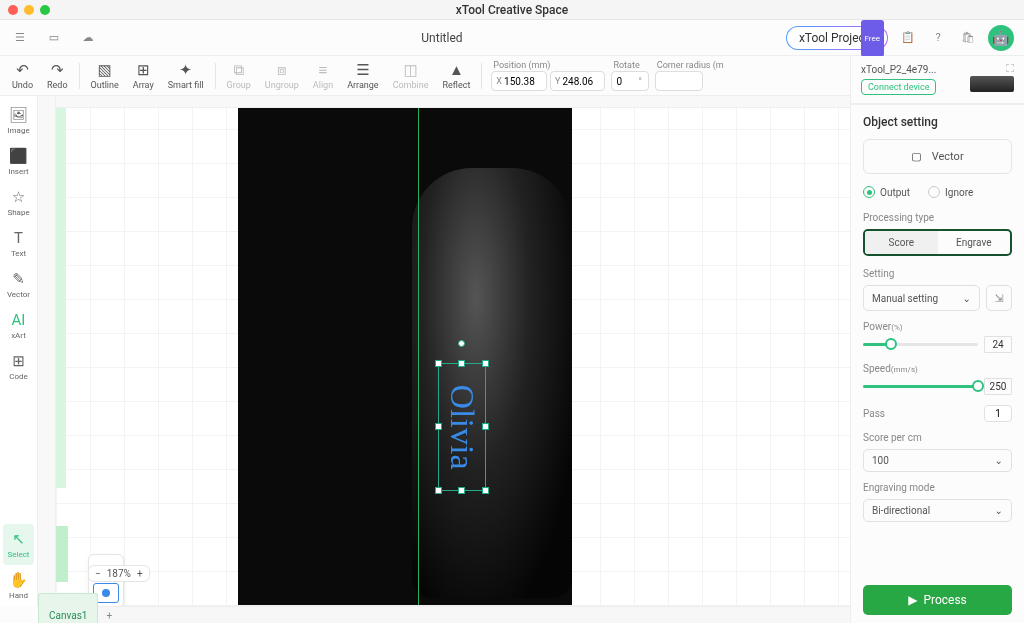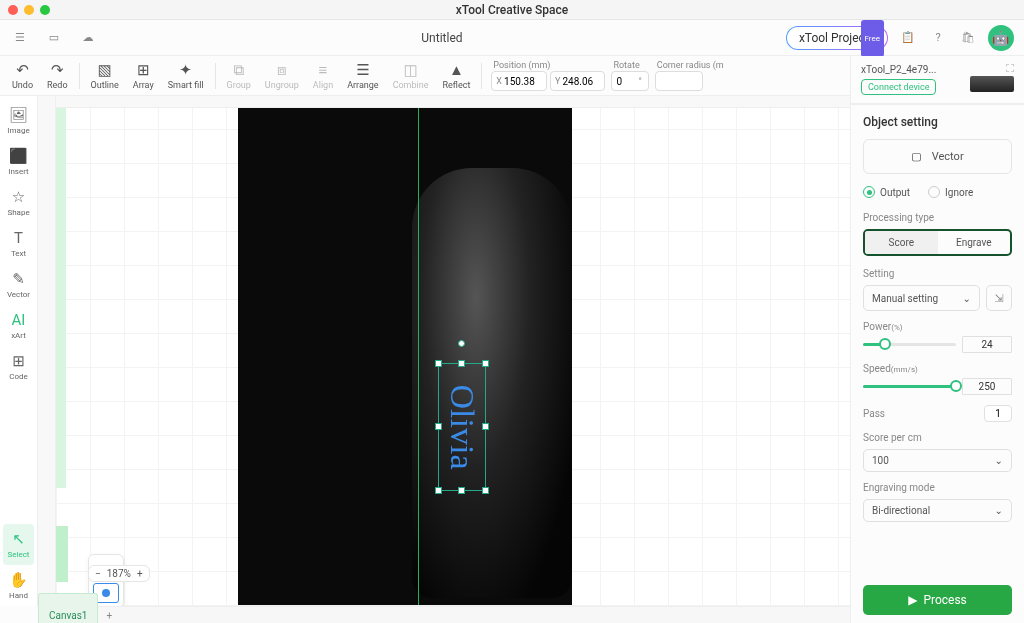--- a/index.html
+++ b/index.html
@@ -98,21 +98,21 @@
 .select-row { display: flex; gap: 6px; margin-bottom: 10px; }
 .select-box { flex: 1; border: 1px solid #e0e0e0; border-radius: 5px; padding: 5px 8px; font-size: 10px; color: #555; display: flex; justify-content: space-between; align-items: center; }
 .sq-btn { width: 26px; height: 26px; border: 1px solid #e0e0e0; border-radius: 5px; display: flex; align-items: center; justify-content: center; color: #888; font-size: 11px; }
 .slider-row { margin-bottom: 10px; }
 .slider-label { font-size: 10px; color: #888; margin-bottom: 4px; }
 .slider-label .unit { font-size: 8px; }
 .slider-wrap { display: flex; align-items: center; gap: 6px; }
 .slider-track { flex: 1; height: 3px; background: #e5e5e5; border-radius: 2px; position: relative; }
 .slider-fill { position: absolute; left: 0; top: 0; height: 100%; background: #2ec27e; border-radius: 2px; }
 .slider-thumb { position: absolute; top: -5px; width: 12px; height: 12px; border-radius: 50%; background: #fff; border: 2px solid #2ec27e; transform: translateX(-50%); }
-.slider-val { width: 50px; border: 1px solid #e0e0e0; border-radius: 1px; text-align: center; padding: 2px 0; font-size: 10px; }
+.slider-val { width: 28px; border: 1px solid #e0e0e0; border-radius: 1px; text-align: center; padding: 2px 0; font-size: 10px; }
 .field-row { display: flex; align-items: center; gap: 8px; margin-bottom: 10px; }
 .field-row .flabel { font-size: 10px; color: #888; flex: 1; }
 .field-row input { width: 28px; border: 1px solid #e0e0e0; border-radius: 4px; text-align: center; padding: 2px 0; font-size: 10px; outline: none; }
 .process-btn { margin: 8px 12px; background: #28a745; color: #fff; border-radius: 5px; padding: 8px 0; text-align: center; font-size: 12px; cursor: pointer; display: flex; align-items: center; justify-content: center; gap: 6px; }
 </style>
 </head>
 <body>
 
 <div class="titlebar">
   <div class="traffic-lights">

